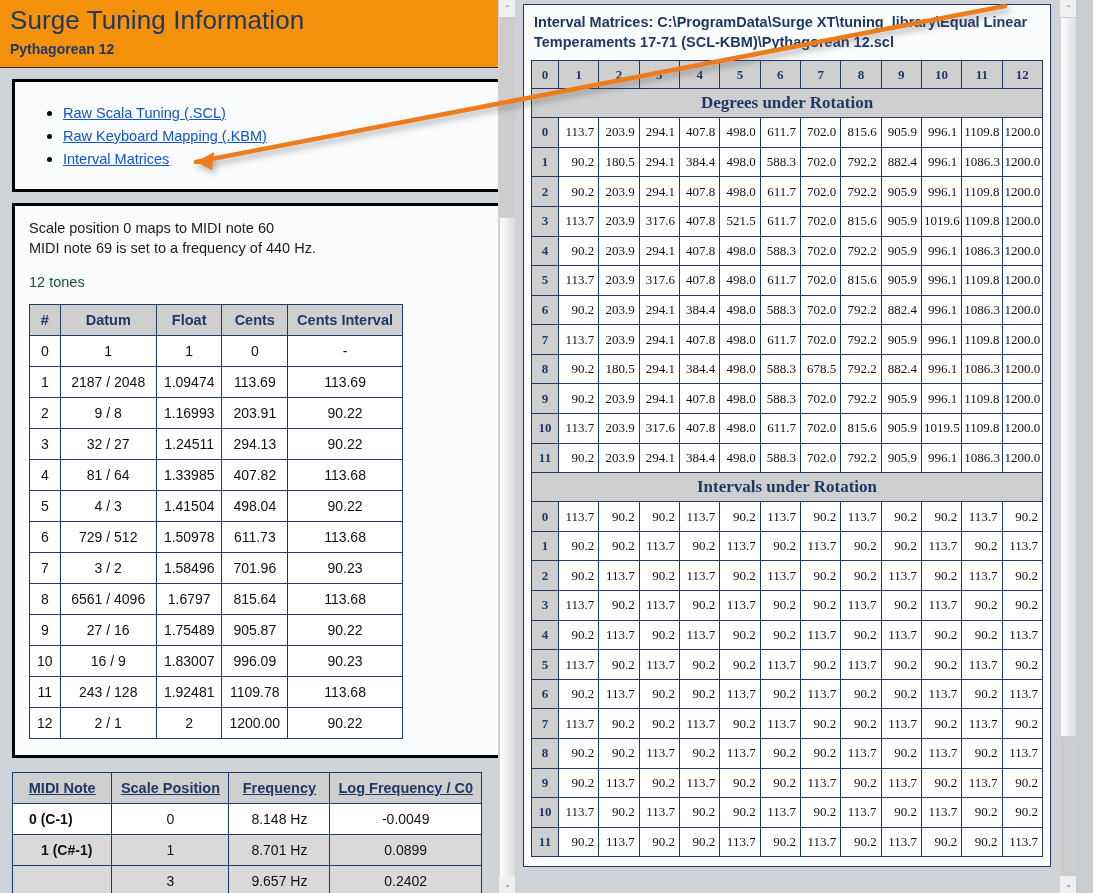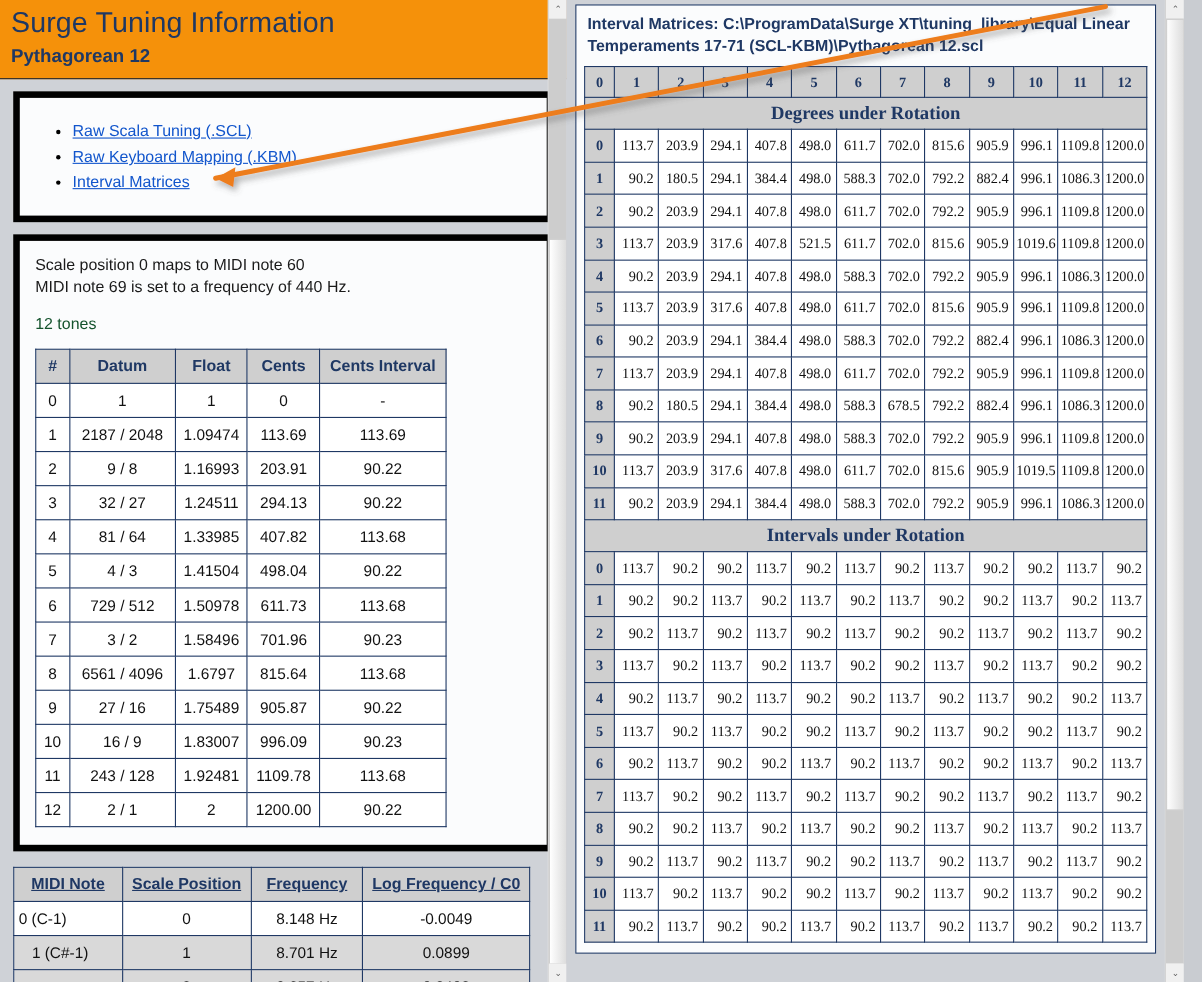--- a/index.html
+++ b/index.html
@@ -38,28 +38,28 @@
   .banner h1 {
     margin: 0;
     font-size: 26px;
     font-weight: normal;
     color: #1f3864;
     line-height: 1.15;
     letter-spacing: .1px;
   }
   .banner .subtitle {
     margin-top: 5px;
-    font-size: 17px;
+    font-size: 14px;
     font-weight: bold;
     color: #1f3864;
   }
 
   .card {
     background: #fbfcfd;
-    border: 6px solid #000000;
+    border: 3px solid #000000;
     margin: 11px 12px 0 12px;
   }
   .links-card { padding: 18px 0 18px 0; }
   .links-card ul {
     margin: 0;
     padding-left: 48px;
     list-style: disc;
   }
   .links-card li { margin: 2px 0; line-height: 1.32; }
   .links-card a {
@@ -110,22 +110,23 @@
   #tuning-table td.c-cents { width: 62px; }
   #tuning-table td.c-int { width: 112px; }
   #tuning-table tr { height: 31px; }
 
   .midi-card { margin-top: 14px; margin-bottom: 14px; padding: 0; border: none; background: none; }
   #midi-table { width: 470px; margin: 0 12px; }
   #midi-table th { padding: 6px 8px; text-decoration: underline; }
   #midi-table tr { height: 31px; }
   #midi-table td.note {
     text-align: left;
-    padding-left: 4px;
+    padding-left: 16px;
     width: 112px;
+    font-weight: bold;
   }
   #midi-table td.note .indent { display: inline-block; width: 12px; }
   #midi-table tr.black td { background: #d9d9d9; }
   #midi-table td.pos { width: 118px; }
   #midi-table td.freq { width: 112px; }
   #midi-table td.logf { width: 128px; }
 
   
   .vscroll {
     position: absolute;

